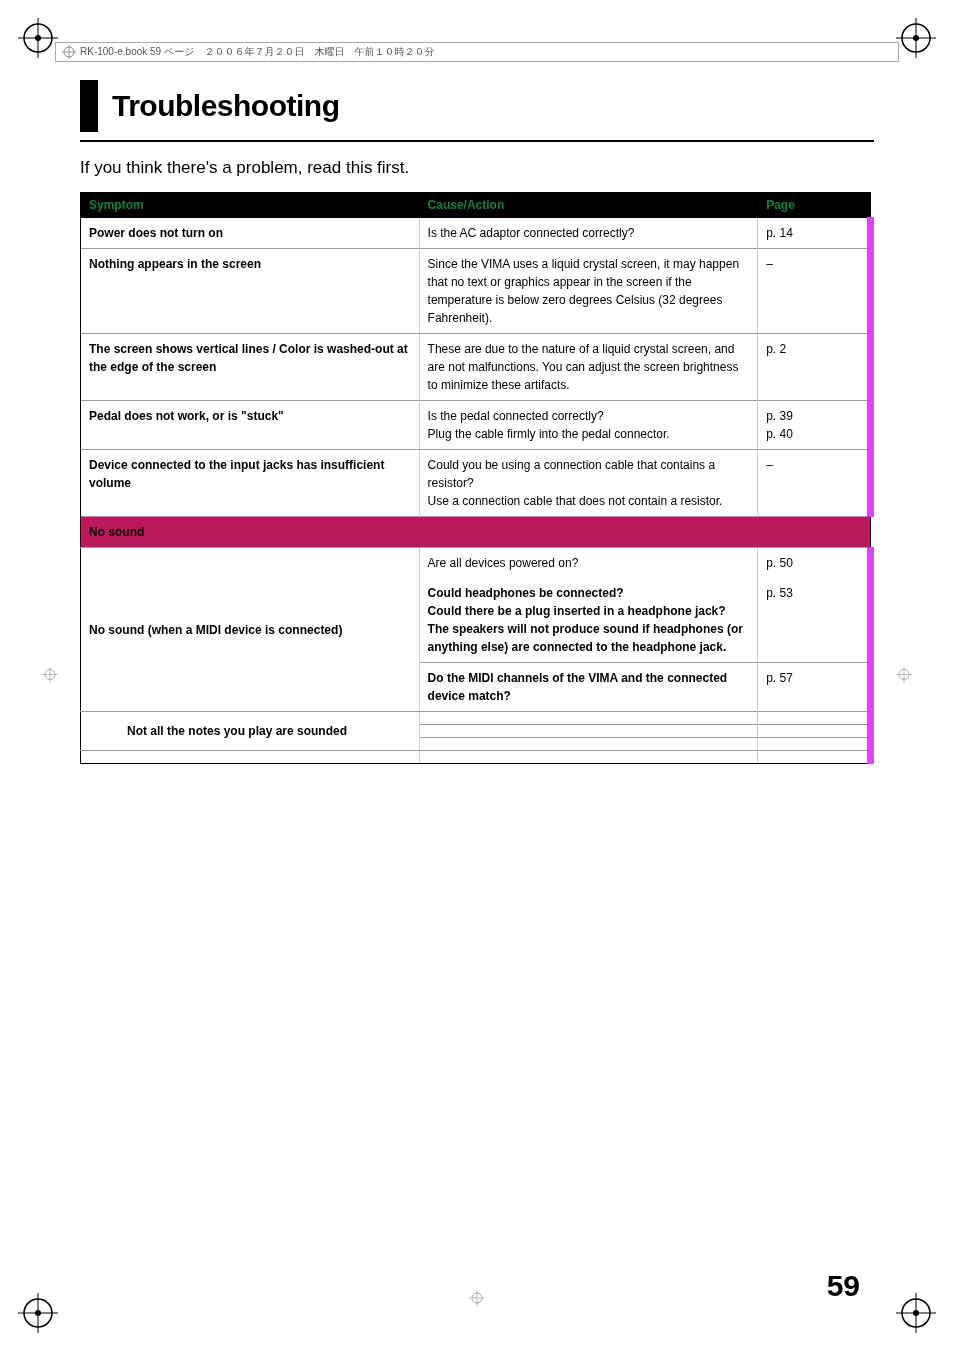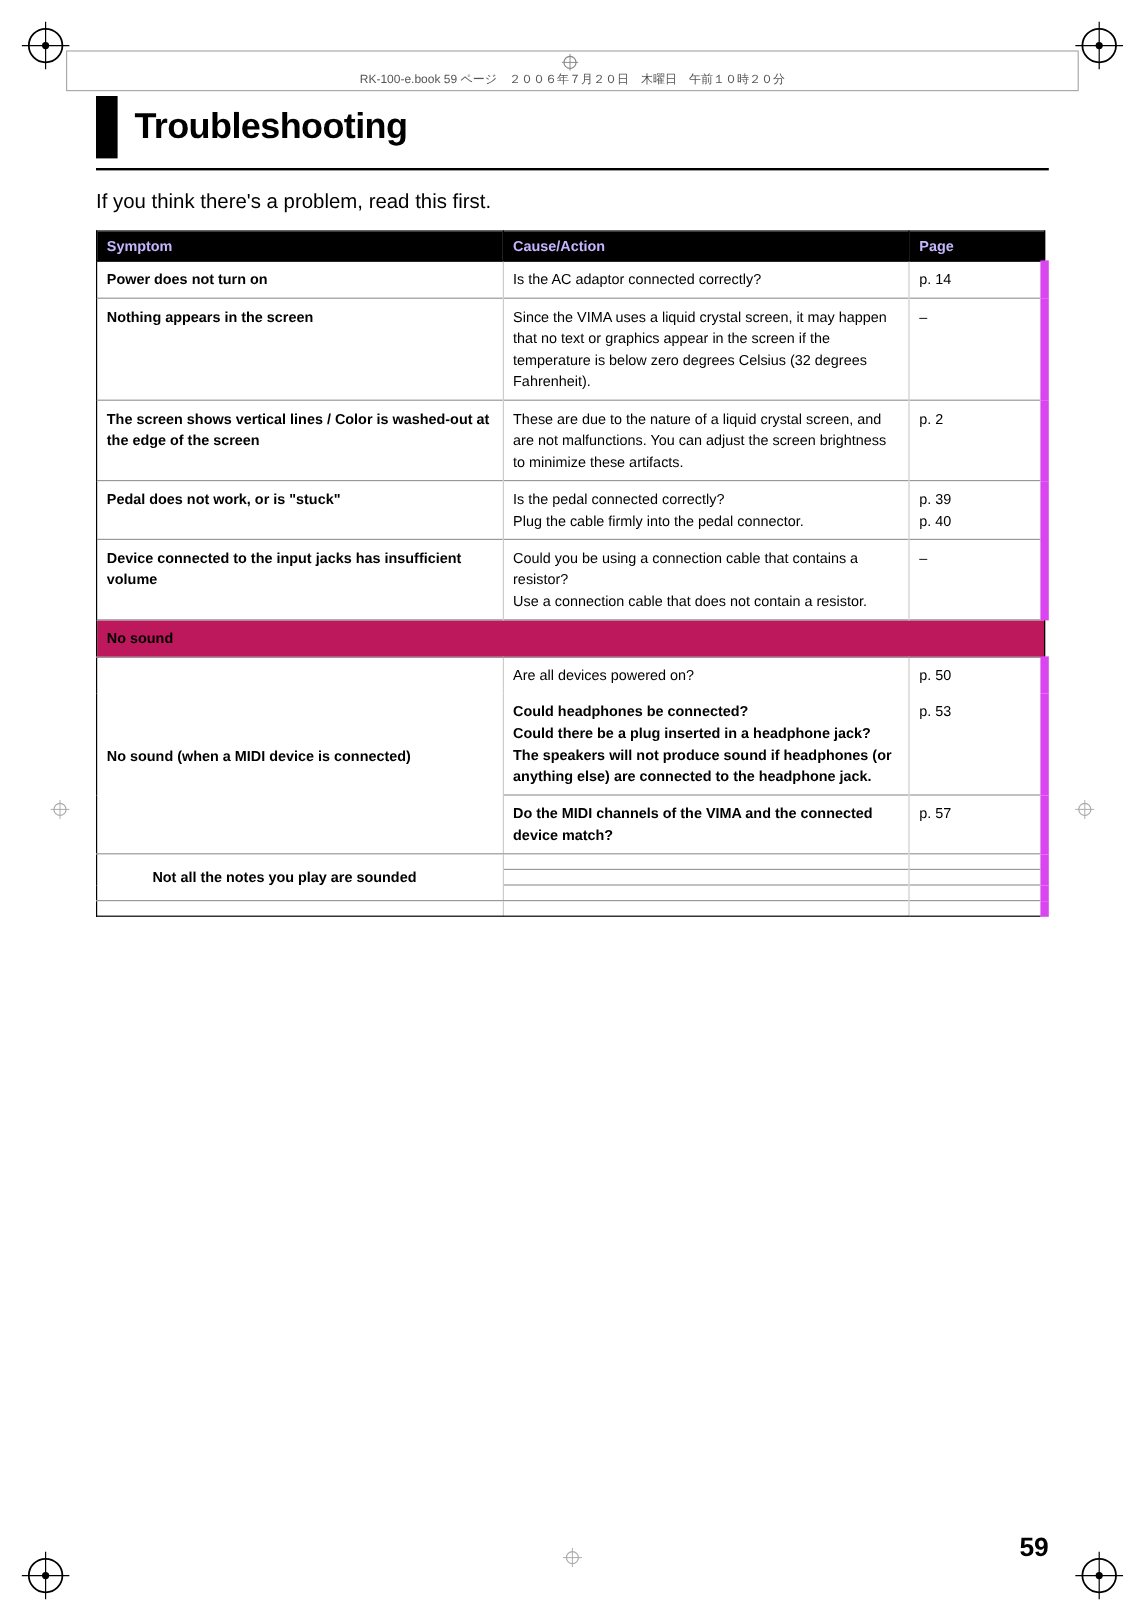--- a/index.html
+++ b/index.html
@@ -41,21 +41,20 @@
       position: absolute;
       top: 42px;
       left: 55px;
       right: 55px;
       display: flex;
       align-items: center;
       font-size: 10px;
       color: #555;
       border: 1px solid #aaa;
       padding: 2px 6px;
-      flex-direction: column;
     }
     .center-mark-bottom {
       position: absolute;
       bottom: 42px;
       left: 50%;
       transform: translateX(-50%);
     }
     .center-mark-left {
       position: absolute;
       top: 50%;
@@ -66,22 +65,22 @@
       position: absolute;
       top: 50%;
       right: 42px;
       transform: translateY(-50%);
     }
 
     
     .page-number {
       position: absolute;
       bottom: 48px;
-      right: 80px;
-      font-size: 22px;
+      right: 94px;
+      font-size: 30px;
       font-weight: bold;
       color: #000;
     }
 
     
     .content {
       position: absolute;
       top: 80px;
       left: 80px;
       right: 80px;
@@ -119,21 +118,21 @@
 
     
     table {
       width: 100%;
       border-collapse: collapse;
       font-size: 12px;
     }
 
     table thead tr {
       background: #000;
-      color: #c4b5fd;
+      color: #15803d;
     }
 
     table thead th {
       padding: 5px 8px;
       text-align: left;
       font-weight: bold;
       font-size: 12px;
       border: 1px solid #000;
     }
 

